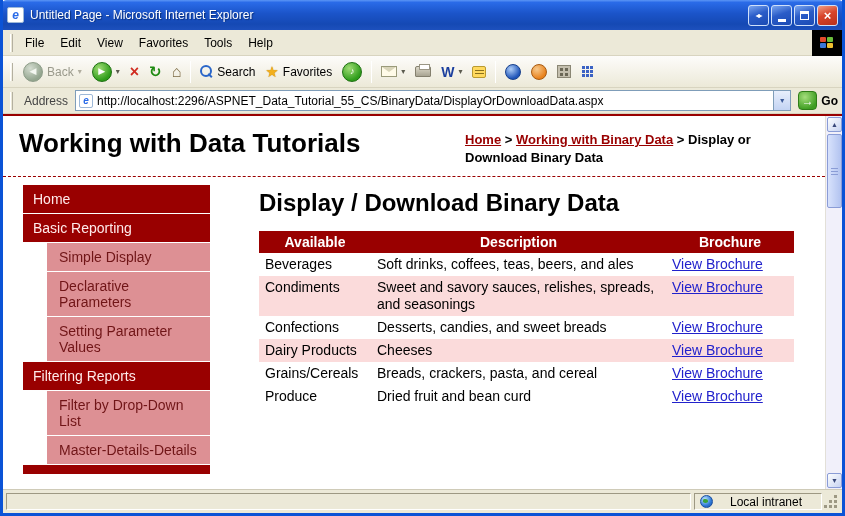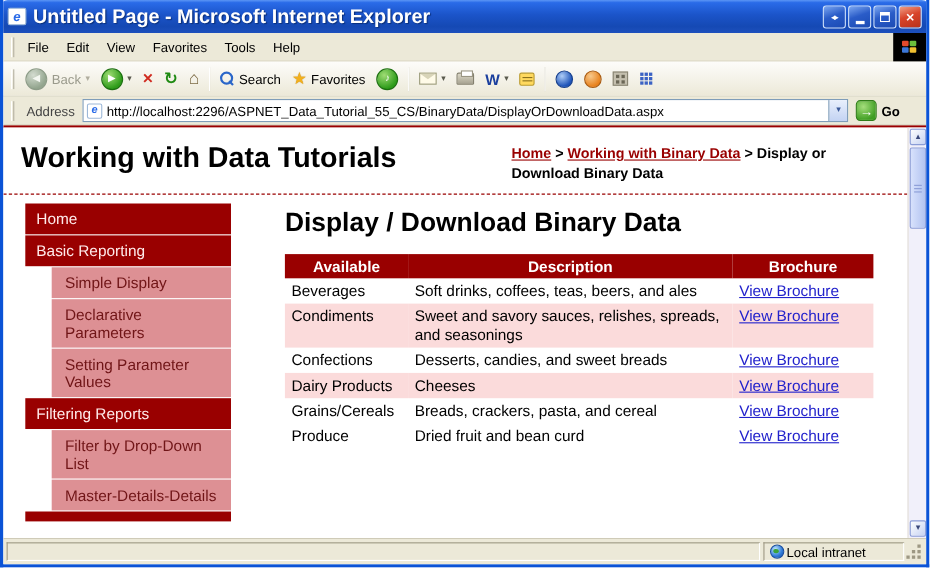--- a/index.html
+++ b/index.html
@@ -20,21 +20,21 @@
     border-radius:7px 7px 0 0;
     background:linear-gradient(180deg,#5c96f5 0%,#2a6be8 8%,#1b54c9 45%,#1549b4 80%,#1d50bd 100%);
     display:flex; align-items:center; gap:6px; padding:0 7px;
     color:#fff;
   }
   .title-icon {
     width:17px;height:16px;background:#fff;border:1px solid #9db8d8;border-radius:2px;
     display:flex;align-items:center;justify-content:center;flex:none;
   }
   .title-icon .e { color:#2a6be8; font-weight:bold; font-style:italic; font-size:12px; line-height:1; }
-  .title-text { font-size:18px; font-weight:bold; text-shadow:1px 1px 1px #0a2f7a; flex:1; white-space:nowrap; overflow:hidden; }
+  .title-text { font-size:12px; font-weight:normal; text-shadow:1px 1px 1px #0a2f7a; flex:1; white-space:nowrap; overflow:hidden; }
   .title-buttons { display:flex; gap:2px; flex:none; }
   .tb-btn {
     width:21px;height:21px;border-radius:3px;border:1px solid #cfe0fa;
     background:linear-gradient(160deg,#7ba6f0,#2a5cc8 45%,#1b4bb4);
     color:#fff; display:flex; align-items:center; justify-content:center;
     font-size:13px; font-weight:bold; cursor:default;
   }
   .tb-btn.close { background:linear-gradient(160deg,#f0a086,#d8442a 45%,#b8311c); }
   .tb-arrows { font-size:8px; letter-spacing:-1px; }
   .glyph-min { display:block; width:8px; height:3px; background:#fff; align-self:flex-end; margin:0 auto 3px; }
@@ -91,21 +91,21 @@
   .orb.blue { background:radial-gradient(circle at 35% 30%,#aecdf7,#1d53b8 70%); border:1px solid #163f8c; }
   .orb.orange { background:radial-gradient(circle at 35% 30%,#f7c98c,#e8821d 70%); border:1px solid #a85a10; }
   .building { width:14px; height:13px; background:#c4bfae; border:1px solid #8a8674; position:relative; flex:none; }
   .building::before { content:""; position:absolute; left:2px; top:2px; width:3px; height:3px; background:#6b6756; box-shadow:5px 0 0 #6b6756, 0 5px 0 #6b6756, 5px 5px 0 #6b6756; }
   .gridicon { width:13px; height:13px; position:relative; flex:none; }
   .gridicon::before { content:""; position:absolute; left:1px; top:1px; width:3px; height:3px; background:#3b62c4;
       box-shadow:4px 0 0 #3b62c4, 8px 0 0 #3b62c4, 0 4px 0 #3b62c4, 4px 4px 0 #3b62c4, 8px 4px 0 #3b62c4, 0 8px 0 #3b62c4, 4px 8px 0 #3b62c4, 8px 8px 0 #3b62c4; }
   
   .addressbar {
     height:26px; flex:none; background:#ece9d8; display:flex; align-items:center; gap:5px;
-    padding:0 20px 0 3px; border-bottom:1px solid #d8d4c0;
+    padding:0 0 0 3px; border-bottom:1px solid #d8d4c0;
   }
   .address-label { font-size:12px; color:#444; flex:none; padding:0 2px; }
   .address-input {
     flex:1; height:21px; background:#fff; border:1px solid #7f9db9;
     display:flex; align-items:center; padding-left:3px; overflow:hidden;
   }
   .page-ico { width:14px; height:14px; background:#fff; border:1px solid #9db8d8; border-radius:2px; flex:none;
     display:flex; align-items:center; justify-content:center; margin-right:4px; }
   .page-ico .e { color:#2a6be8; font-weight:bold; font-style:italic; font-size:10px; line-height:1; }
   .url-text { flex:1; font-size:12px; color:#000; white-space:nowrap; overflow:hidden; }
@@ -171,21 +171,21 @@
   }
   .sb-thumb::after { content:""; position:absolute; left:3px; top:33px; width:7px; height:1px;
     background:#8a9cd6; box-shadow:0 3px 0 #8a9cd6, 0 6px 0 #8a9cd6; }
   
   .statusbar {
     height:24px; flex:none; background:#ece9d8; border-top:1px solid #cfcbb8;
     display:flex; gap:3px; padding:3px; align-items:stretch;
   }
   .status-panel { border:1px solid; border-color:#9d9883 #ffffff #ffffff #9d9883; }
   .status-main { flex:1; }
-  .status-zone { width:128px; flex:none; display:flex; align-items:center; gap:2px; padding:0 5px; font-size:12px; color:#000; }
+  .status-zone { width:128px; flex:none; display:flex; align-items:center; gap:17px; padding:0 5px; font-size:12px; color:#000; }
   .globe { width:13px; height:13px; border-radius:50%; flex:none; position:relative;
     background:radial-gradient(circle at 35% 30%,#bfe7ff,#2f7ad8 60%,#1a4ea0); border:1px solid #1a4ea0; }
   .globe::after { content:""; position:absolute; left:2px; top:3px; width:5px; height:4px; background:#3aa33a; border-radius:40% 60% 50% 50%; }
   .resize-grip { width:14px; flex:none; position:relative; }
   .resize-grip::before { content:""; position:absolute; right:2px; bottom:2px; width:3px; height:3px; background:#9d9883;
     box-shadow:-5px 0 0 #9d9883, -10px 0 0 #9d9883, 0 -5px 0 #9d9883, -5px -5px 0 #9d9883, 0 -10px 0 #9d9883; }
 </style>
 </head>
 <body>
 

